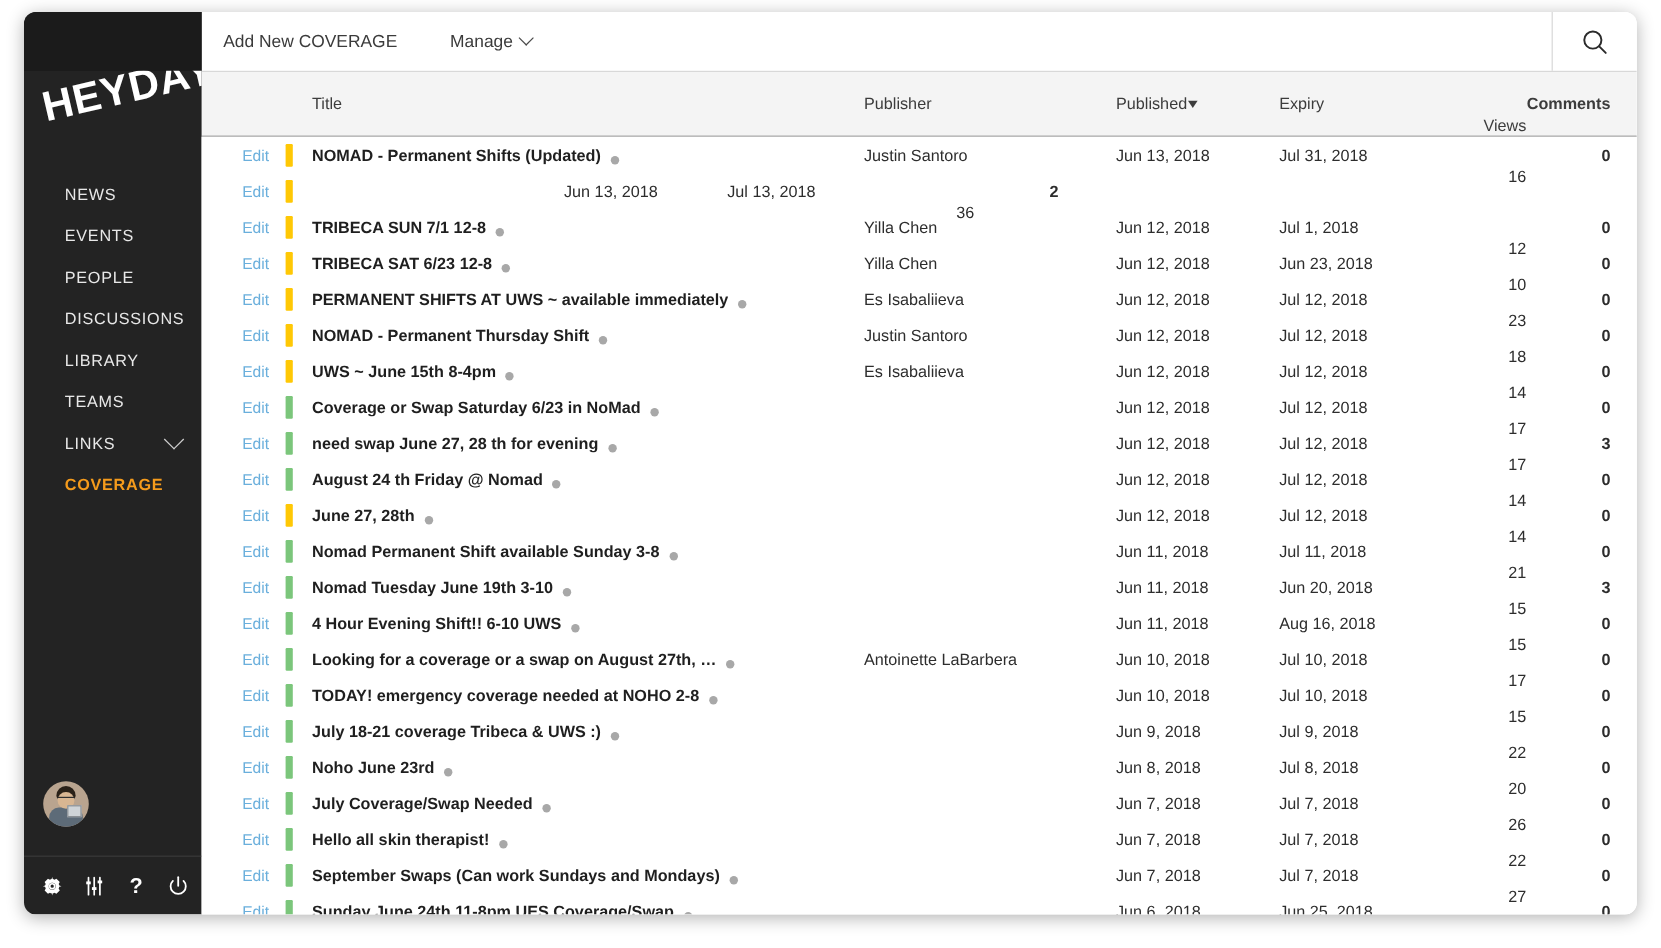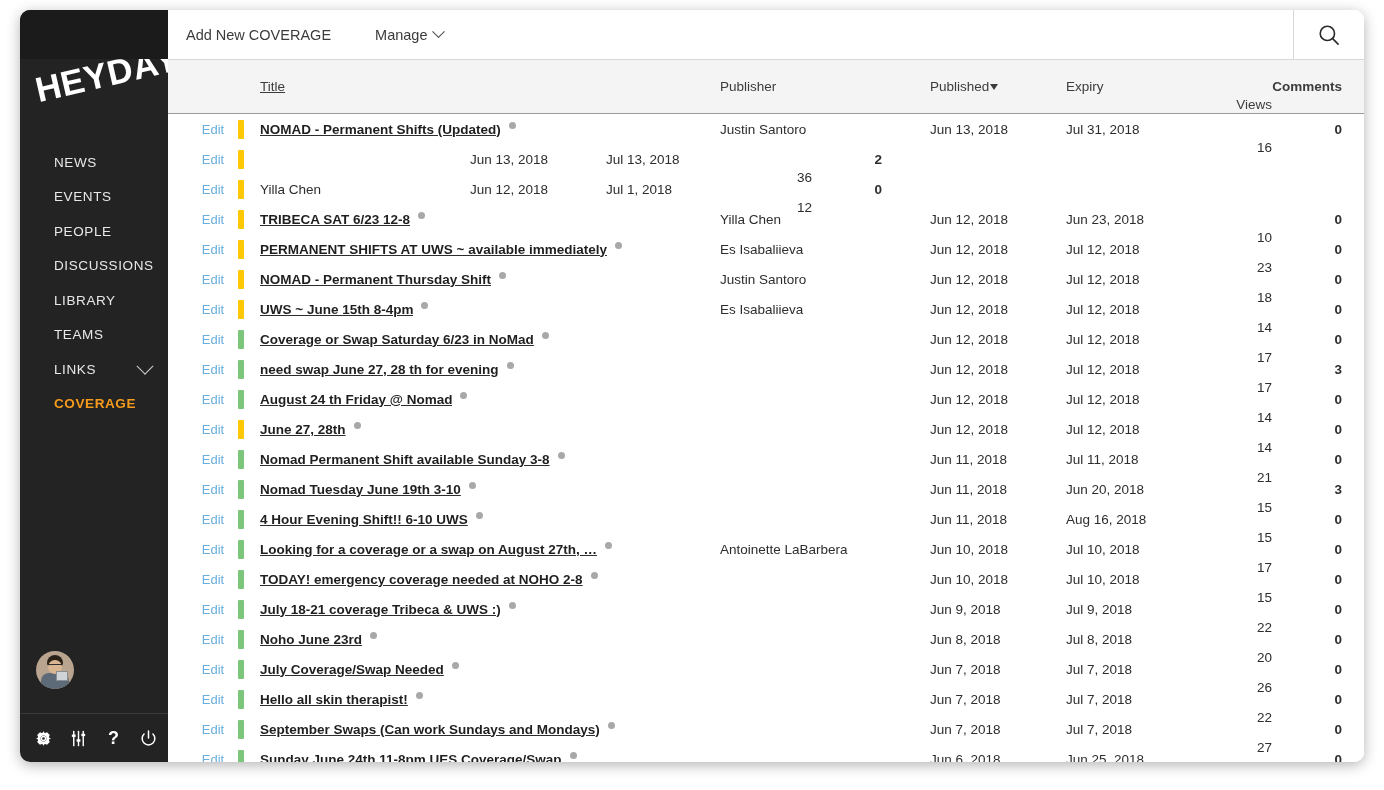--- a/index.html
+++ b/index.html
@@ -221,21 +221,21 @@
     height: 30px;
     display: flex;
     align-items: center;
     font-size: 13.5px;
     color: #2d2d2d;
   }
 
   
   .c-edit   { width: 70px;  flex: 0 0 70px;  text-align: center; padding-left: 20px; box-sizing: border-box; }
   .c-bar    { width: 22px;  flex: 0 0 22px;  display:flex; align-items:center; justify-content:flex-start; }
-  .c-title  { flex: 1 1 auto; min-width: 0; display: flex; align-items: flex-start; gap: 8px; padding-right: 10px; text-decoration: underline; }
+  .c-title  { flex: 1 1 auto; min-width: 0; display: flex; align-items: flex-end; gap: 8px; padding-right: 10px; }
   .c-pub    { width: 210px; flex: 0 0 210px; box-sizing: border-box; }
   .c-date   { width: 136px; flex: 0 0 136px; box-sizing: border-box; }
   .c-exp    { width: 130px; flex: 0 0 130px; box-sizing: border-box; }
   .c-views  { width: 76px;  flex: 0 0 76px;  box-sizing: border-box; text-align: right; margin-top: 36px; }
   .c-comm   { width: 92px;  flex: 0 0 92px;  box-sizing: border-box; text-align: right; padding-right: 22px; font-weight: bold; }
 
   .edit-link { color: #6aafdc; font-size: 13px; cursor: pointer; }
   .bar { width: 6px; height: 19px; border-radius: 1px; }
   .title-text {
     white-space: nowrap;
@@ -412,20 +412,24 @@
             <div class="c-date">Jun 13, 2018</div>
             <div class="c-exp">Jul 13, 2018</div>
             <div class="c-views">36</div>
             <div class="c-comm">2</div>
           </div>
           <div class="row">
             <div class="c-edit"><span class="edit-link" style="color: rgb(106, 175, 220);">Edit</span></div>
             <div class="c-bar">
               <div class="bar" style="background: rgb(255, 200, 5);"></div>
             </div>
+            <div class="c-title">
+              <span class="title-text unread">TRIBECA SUN 7/1 12-8</span>
+              <span class="dot"></span>
+            </div>
             <div class="c-pub">Yilla Chen</div>
             <div class="c-date">Jun 12, 2018</div>
             <div class="c-exp">Jul 1, 2018</div>
             <div class="c-views">12</div>
             <div class="c-comm">0</div>
           </div>
           <div class="row">
             <div class="c-edit"><span class="edit-link" style="color: rgb(106, 175, 220);">Edit</span></div>
             <div class="c-bar">
               <div class="bar" style="background: rgb(255, 200, 5);"></div>

